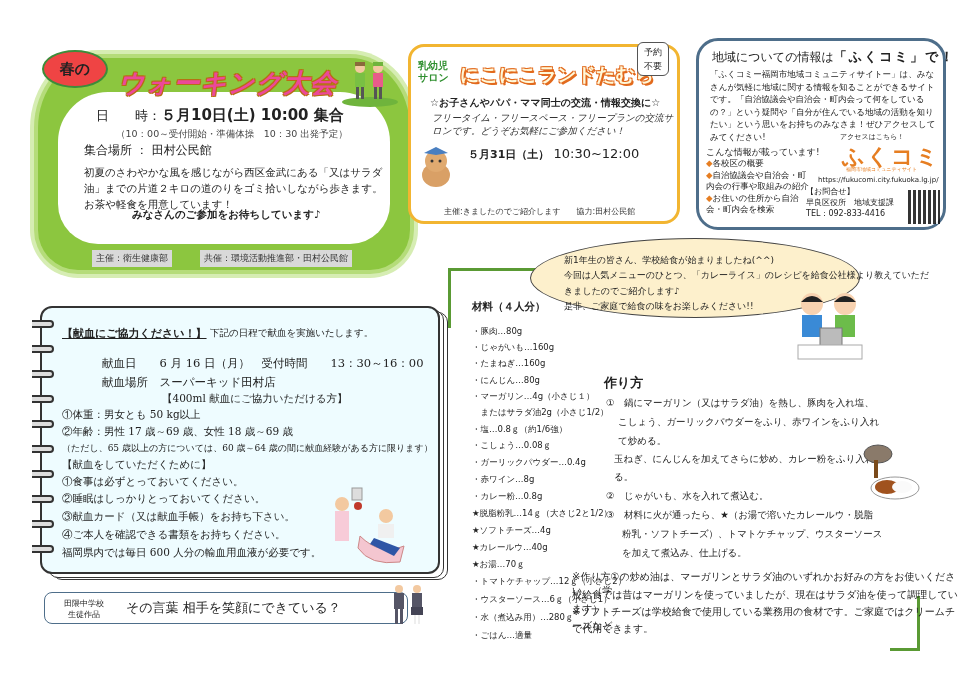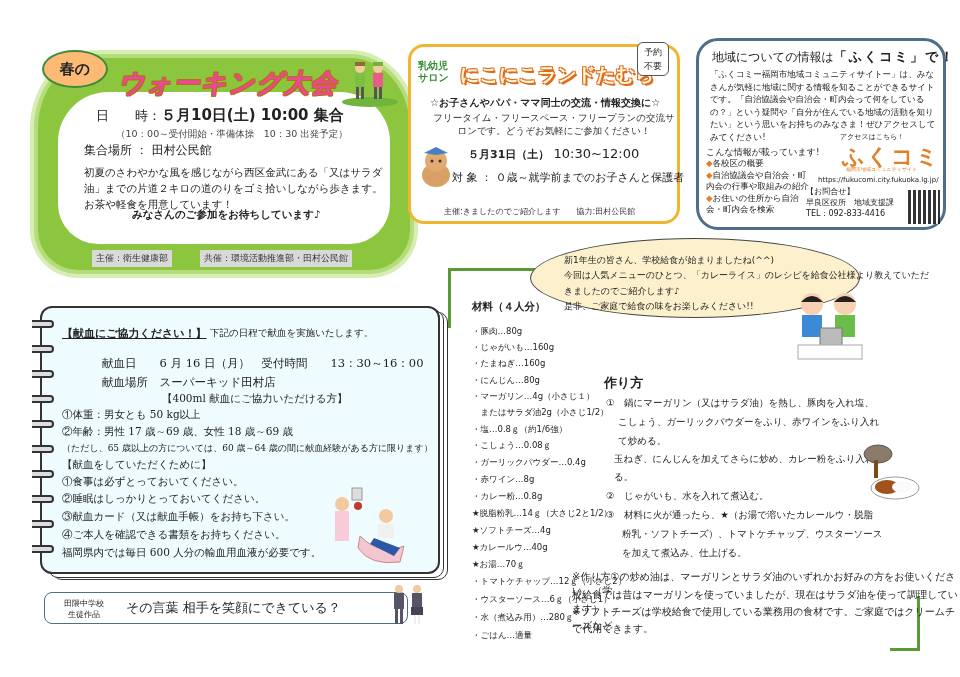--- a/index.html
+++ b/index.html
@@ -15,21 +15,21 @@
     box-shadow: 0 0 0 4px #b5dc7a, 0 0 0 8px #d6edb3;
   }
   .walk-inner {
     left: 58px; top: 92px; width: 332px; height: 152px;
     background: #ffffff;
     border-radius: 50px 50px 40px 40px;
   }
   .walk-bubble {
     left: 42px; top: 50px; width: 66px; height: 38px;
     border: 2px solid #3d8c3a; border-radius: 50%;
-    background: #fdba74; display: flex; align-items: center; justify-content: center;
+    background: #ef4444; display: flex; align-items: center; justify-content: center;
     font-weight: bold; font-size: 15px; color: #222;
   }
   .walk-title {
     left: 118px; top: 66px; font-size: 26px; font-weight: bold;
     color: #ec4899; letter-spacing: 1px;
     text-shadow: -1px -1px 0 #b86e12, 1px -1px 0 #b86e12, -1px 1px 0 #b86e12, 1px 1px 0 #b86e12;
     font-style: italic;
   }
   .hikers { left: 340px; top: 58px; width: 60px; height: 50px; }
   .walk-date { left: 96px; top: 106px; font-size: 13px; }
@@ -48,21 +48,21 @@
   .niko-tag { left: 418px; top: 60px; font-size: 10px; color: #2f8f2f; font-weight: bold; line-height: 12px; }
   .niko-title {
     left: 460px; top: 62px; font-size: 19px; font-weight: bold; color: #fff8d8;
     text-shadow: -1px -1px 0 #e26a1d, 1px -1px 0 #e26a1d, -1px 1px 0 #e26a1d, 1px 1px 0 #e26a1d, 2px 2px 0 #e26a1d;
   }
   .niko-badge {
     left: 637px; top: 42px; width: 32px; height: 34px; border: 1px solid #555;
     border-radius: 6px; background: #fff; font-size: 9px; text-align: center; line-height: 14px; padding-top: 2px;
   }
   .niko-line1 { left: 430px; top: 96px; font-size: 10px; font-weight: bold; }
-  .niko-line2 { left: 432px; top: 111px; width: 244px; font-size: 9.5px; line-height: 13px; text-align: center; color: #333; }
+  .niko-line2 { left: 432px; top: 111px; width: 244px; font-size: 9.5px; line-height: 13px; color: #333; font-style: italic; }
   .bear { left: 414px; top: 145px; width: 44px; height: 44px; }
   .niko-date { left: 468px; top: 146px; font-size: 13px; }
   .niko-date b { font-size: 11px; }
   .niko-place { left: 452px; top: 170px; font-size: 11px; line-height: 15px; }
   .niko-org { left: 444px; top: 206px; font-size: 8px; color: #333; }
 
   
   .fuku-box {
     left: 696px; top: 38px; width: 250px; height: 192px;
     border: 3px solid #4e6e8a; border-radius: 22px; background: #fff;
@@ -159,21 +159,20 @@
 <div class="abs niko-line2">フリータイム・フリースペース・フリープランの交流サロンです。どうぞお気軽にご参加ください！</div>
 <svg class="abs bear" viewBox="0 0 44 44">
   <ellipse cx="22" cy="30" rx="14" ry="12" fill="#d9a066"></ellipse>
   <circle cx="22" cy="16" r="11" fill="#e0aa70"></circle>
   <path d="M10 8 L22 2 L34 8 L22 10 Z" fill="#4a7fc0"></path>
   <circle cx="18" cy="16" r="1.5" fill="#333"></circle>
     <circle cx="26" cy="16" r="1.5" fill="#333"></circle>
 </svg>
 <div class="abs niko-date"><b>５月31日（土）</b> <span>10:30~12:00</span></div>
 <div class="abs niko-place">
-    <div>対 象 ： ０歳～就学前までのお子さんと保護者</div>
   </div>
 <div class="abs niko-org">主催:きましたのでご紹介します　　協力:田村公民館</div>
 
 <div class="abs fuku-box"></div>
 <div class="abs fuku-title"><span>地域についての情報は</span><b>「ふくコミ」で！</b></div>
 <div class="abs fuku-desc">「ふくコミー福岡市地域コミュニティサイトー」は、みなさんが気軽に地域に関する情報を知ることができるサイトです。「自治協議会や自治会・町内会って何をしているの？」という疑問や「自分が住んでいる地域の活動を知りたい」という思いをお持ちのみなさま！ぜひアクセスしてみてください!</div>
 <div class="abs fuku-access">アクセスはこちら！</div>
 <div class="abs fuku-list-title">こんな情報が載っています!</div>
 <div class="abs fuku-list">
   <div><span class="dia">◆</span><span>各校区の概要</span></div>

